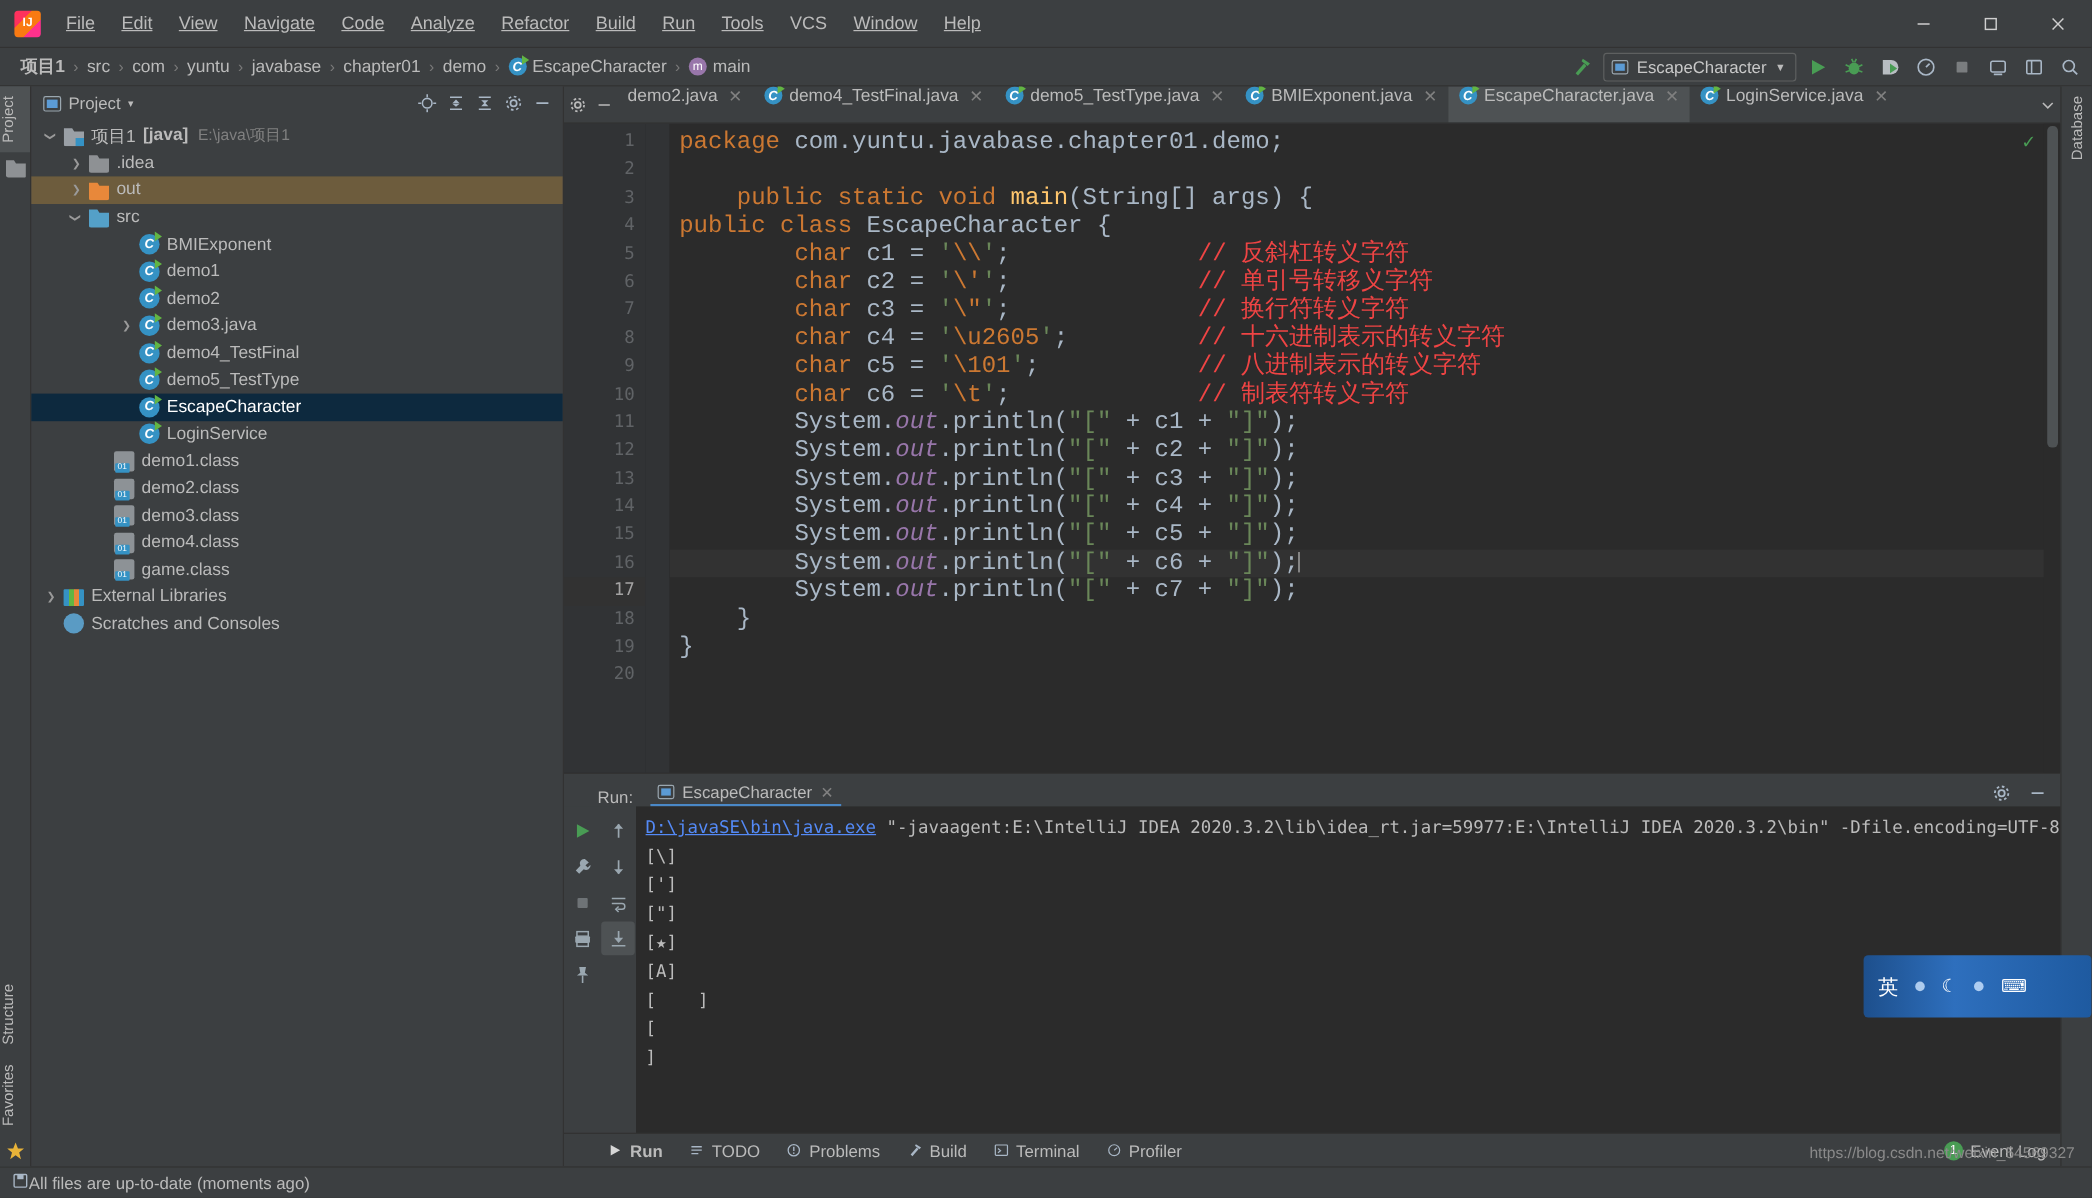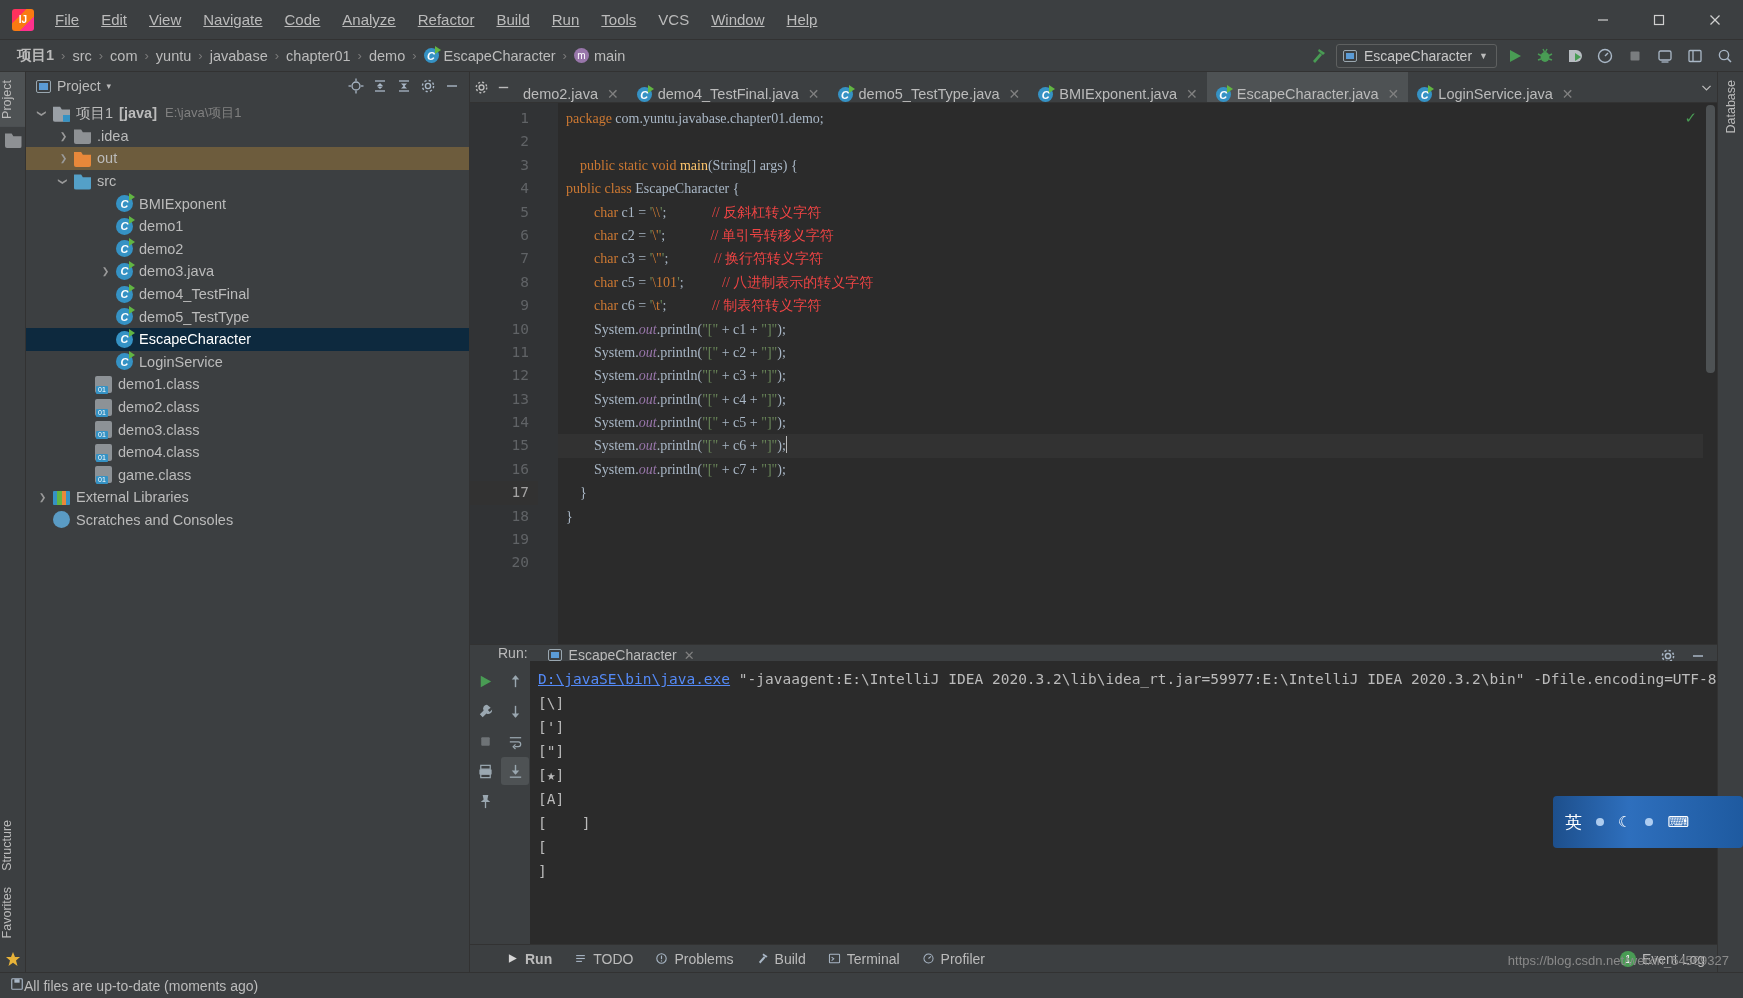--- a/index.html
+++ b/index.html
@@ -136,21 +136,21 @@
   }
   .ico-scratch { background:#5a9bc4; border-radius:50%; }
 
   
   .editor-area { flex: 1; display: flex; flex-direction: column; min-width: 0; background:#2b2b2b; }
   .tabbar {
     height: 31px; background: #3c3f41; display: flex; align-items: stretch; flex: none;
     border-bottom: 1px solid #323232; overflow: hidden;
   }
   .tab {
-    display: flex; align-items: flex-end; gap: 6px; padding: 0 9px; font-size: 14.5px;
+    display: flex; align-items: flex-start; gap: 6px; padding: 0 9px; font-size: 14.5px;
     color: #bbbbbb; white-space: nowrap; border-right: none; position: relative;
   }
   .tab.active { background: #4e5254; }
   .tab .tclose { color: #808080; font-size: 14px; margin-left: 3px; }
   .tabicon { width: 15px; height: 15px; position: relative; flex:none; }
   .tab-scroll-arrow { width: 22px; display:flex;align-items:center;justify-content:center;color:#bbb; }
 
   .editor-wrap { flex: 1; display: flex; min-height: 0; position: relative; overflow: hidden; }
   .gutter {
     width: 68px; background: #313335; flex: none; text-align: right;
@@ -169,21 +169,21 @@
   }
   .gfold::after{content:"";position:absolute;left:1px;top:4px;width:7px;height:1.4px;background:#707070;}
   .gfold.end { border:none; }
   .gfold.end::before{content:"";position:absolute;left:0;top:0;width:1.4px;height:11px;background:#707070;}
   .gfold.end::after{content:"";position:absolute;left:0;top:9.6px;width:8px;height:1.4px;background:#707070;}
 
   .fold-col { width: 20px; background:#313335; flex:none; position: relative; }
 
   .code {
     flex: 1; background: #2b2b2b; padding-top: 4px; overflow: hidden;
-    font-family: Liberation Serif, serif; font-size: 14px; position: relative;
+    font-family: Liberation Mono, monospace; font-size: 20px; position: relative;
   }
   .cline { height: 23.4px; line-height: 23.4px; white-space: pre; padding-left: 8px; }
   .cline.cur { background: #323232; }
   .kw { color: #cc7832; }
   .str { color: #6a8759; }
   .esc { color: #cc7832; }
   .cmt { color: #ef4444; }
   .cls { color: #a9b7c6; }
   .fld { color: #9876aa; font-style: italic; }
   .plain { color: #a9b7c6; }
@@ -192,21 +192,21 @@
 
   .editor-scroll {
     position: absolute; right: 0; top: 0; bottom: 0; width: 14px; background: #2b2b2b;
   }
   .escroll-thumb { position: absolute; right: 2px; top: 2px; width: 9px; height: 268px; background: #4e5254; border-radius: 4px; }
   .ok-check { position: absolute; right: 20px; top: 6px; color: #499c54; font-size: 15px; }
 
   
   .runpanel { height: 300px; background: #3c3f41; flex: none; display: flex; flex-direction: column; border-top: 1px solid #323232; }
   .run-header {
-    height: 16px; display: flex; align-items: flex-start; padding: 0 8px 0 28px; gap: 8px;
+    height: 27px; display: flex; align-items: flex-end; padding: 0 8px 0 28px; gap: 8px;
     font-size: 14px; color: #bbbbbb; flex: none; position: relative;
   }
   .run-tab {
     display: flex; align-items: center; gap: 7px; padding: 2px 6px;
     border-bottom: 2px solid #4a88c7; margin-left: 6px;
   }
   .run-header-right { margin-left:auto; display:flex; gap:8px; align-items:center; }
   .run-body { flex: 1; display: flex; min-height: 0; }
   .run-sidebar {
     width: 56px; flex: none; display: flex; flex-direction: column; align-items: center;
@@ -684,20 +684,21 @@
           </div>
         <div class="fold-col"></div>
         <div class="code" id="code">
             <div class="cline"><span class="kw">package </span><span class="plain">com.yuntu.javabase.chapter01.demo;</span></div>
             <div class="cline"></div>
             <div class="cline">&nbsp;&nbsp;&nbsp;&nbsp;<span class="kw">public static void </span><span class="mname">main</span><span class="plain">(String[] args) {</span></div>
             <div class="cline"><span class="kw">public class </span><span class="cls">EscapeCharacter</span><span class="plain"> {</span></div>
             <div class="cline">&nbsp;&nbsp;&nbsp;&nbsp;&nbsp;&nbsp;&nbsp;&nbsp;<span class="kw">char </span><span class="plain">c1 = </span><span class="str">'</span><span class="esc">\\</span><span class="str">'</span><span class="plain">;</span><span class="plain">             </span><span class="cmt">// 反斜杠转义字符</span></div>
             <div class="cline">&nbsp;&nbsp;&nbsp;&nbsp;&nbsp;&nbsp;&nbsp;&nbsp;<span class="kw">char </span><span class="plain">c2 = </span><span class="str">'</span><span class="esc">\'</span><span class="str">'</span><span class="plain">;</span><span class="plain">             </span><span class="cmt">// 单引号转移义字符</span></div>
             <div class="cline">&nbsp;&nbsp;&nbsp;&nbsp;&nbsp;&nbsp;&nbsp;&nbsp;<span class="kw">char </span><span class="plain">c3 = </span><span class="str">'</span><span class="esc">\"</span><span class="str">'</span><span class="plain">;</span><span class="plain">             </span><span class="cmt">// 换行符转义字符</span></div>
+            <div class="cline">&nbsp;&nbsp;&nbsp;&nbsp;&nbsp;&nbsp;&nbsp;&nbsp;<span class="kw">char </span><span class="plain">c4 = </span><span class="str">'</span><span class="esc">\u2605</span><span class="str">'</span><span class="plain">;</span><span class="plain">         </span><span class="cmt">// 十六进制表示的转义字符</span></div>
             <div class="cline">&nbsp;&nbsp;&nbsp;&nbsp;&nbsp;&nbsp;&nbsp;&nbsp;<span class="kw">char </span><span class="plain">c5 = </span><span class="str">'</span><span class="esc">\101</span><span class="str">'</span><span class="plain">;</span><span class="plain">           </span><span class="cmt">// 八进制表示的转义字符</span></div>
             <div class="cline">&nbsp;&nbsp;&nbsp;&nbsp;&nbsp;&nbsp;&nbsp;&nbsp;<span class="kw">char </span><span class="plain">c6 = </span><span class="str">'</span><span class="esc">\t</span><span class="str">'</span><span class="plain">;</span><span class="plain">             </span><span class="cmt">// 制表符转义字符</span></div>
             <div class="cline">&nbsp;&nbsp;&nbsp;&nbsp;&nbsp;&nbsp;&nbsp;&nbsp;<span class="plain">System.</span><span class="fld">out</span><span class="plain">.println(</span><span class="str">"["</span><span class="plain"> + c1 + </span><span class="str">"]"</span><span class="plain">);</span></div>
             <div class="cline">&nbsp;&nbsp;&nbsp;&nbsp;&nbsp;&nbsp;&nbsp;&nbsp;<span class="plain">System.</span><span class="fld">out</span><span class="plain">.println(</span><span class="str">"["</span><span class="plain"> + c2 + </span><span class="str">"]"</span><span class="plain">);</span></div>
             <div class="cline">&nbsp;&nbsp;&nbsp;&nbsp;&nbsp;&nbsp;&nbsp;&nbsp;<span class="plain">System.</span><span class="fld">out</span><span class="plain">.println(</span><span class="str">"["</span><span class="plain"> + c3 + </span><span class="str">"]"</span><span class="plain">);</span></div>
             <div class="cline">&nbsp;&nbsp;&nbsp;&nbsp;&nbsp;&nbsp;&nbsp;&nbsp;<span class="plain">System.</span><span class="fld">out</span><span class="plain">.println(</span><span class="str">"["</span><span class="plain"> + c4 + </span><span class="str">"]"</span><span class="plain">);</span></div>
             <div class="cline">&nbsp;&nbsp;&nbsp;&nbsp;&nbsp;&nbsp;&nbsp;&nbsp;<span class="plain">System.</span><span class="fld">out</span><span class="plain">.println(</span><span class="str">"["</span><span class="plain"> + c5 + </span><span class="str">"]"</span><span class="plain">);</span></div>
             <div class="cline cur">&nbsp;&nbsp;&nbsp;&nbsp;&nbsp;&nbsp;&nbsp;&nbsp;<span class="plain">System.</span><span class="fld">out</span><span class="plain">.println(</span><span class="str">"["</span><span class="plain"> + c6 + </span><span class="str">"]"</span><span class="plain">);</span><span class="caret"></span></div>
             <div class="cline">&nbsp;&nbsp;&nbsp;&nbsp;&nbsp;&nbsp;&nbsp;&nbsp;<span class="plain">System.</span><span class="fld">out</span><span class="plain">.println(</span><span class="str">"["</span><span class="plain"> + c7 + </span><span class="str">"]"</span><span class="plain">);</span></div>
             <div class="cline">&nbsp;&nbsp;&nbsp;&nbsp;<span class="plain">}</span></div>

